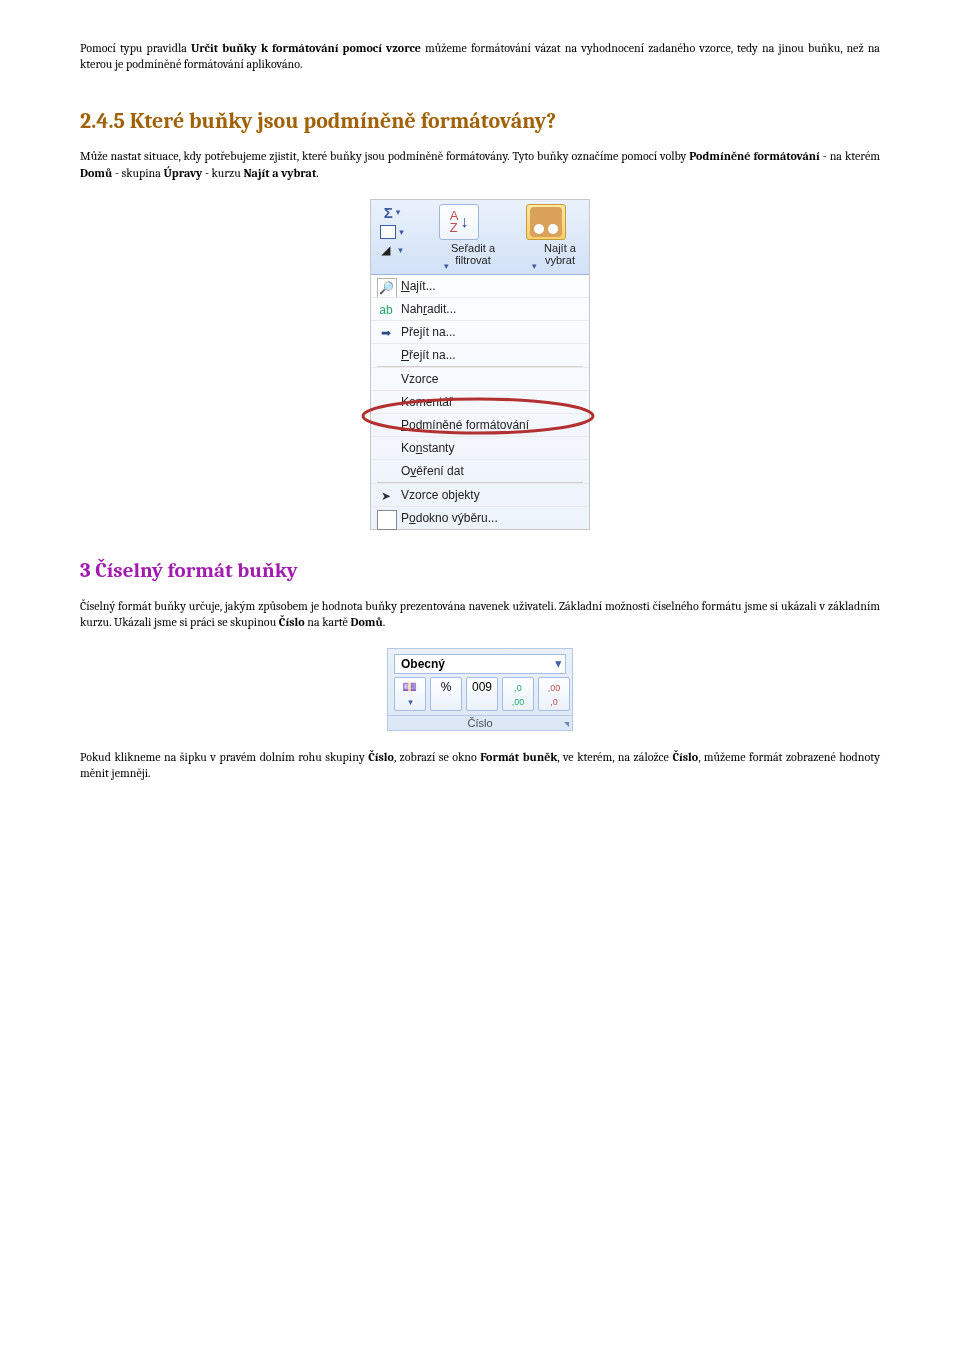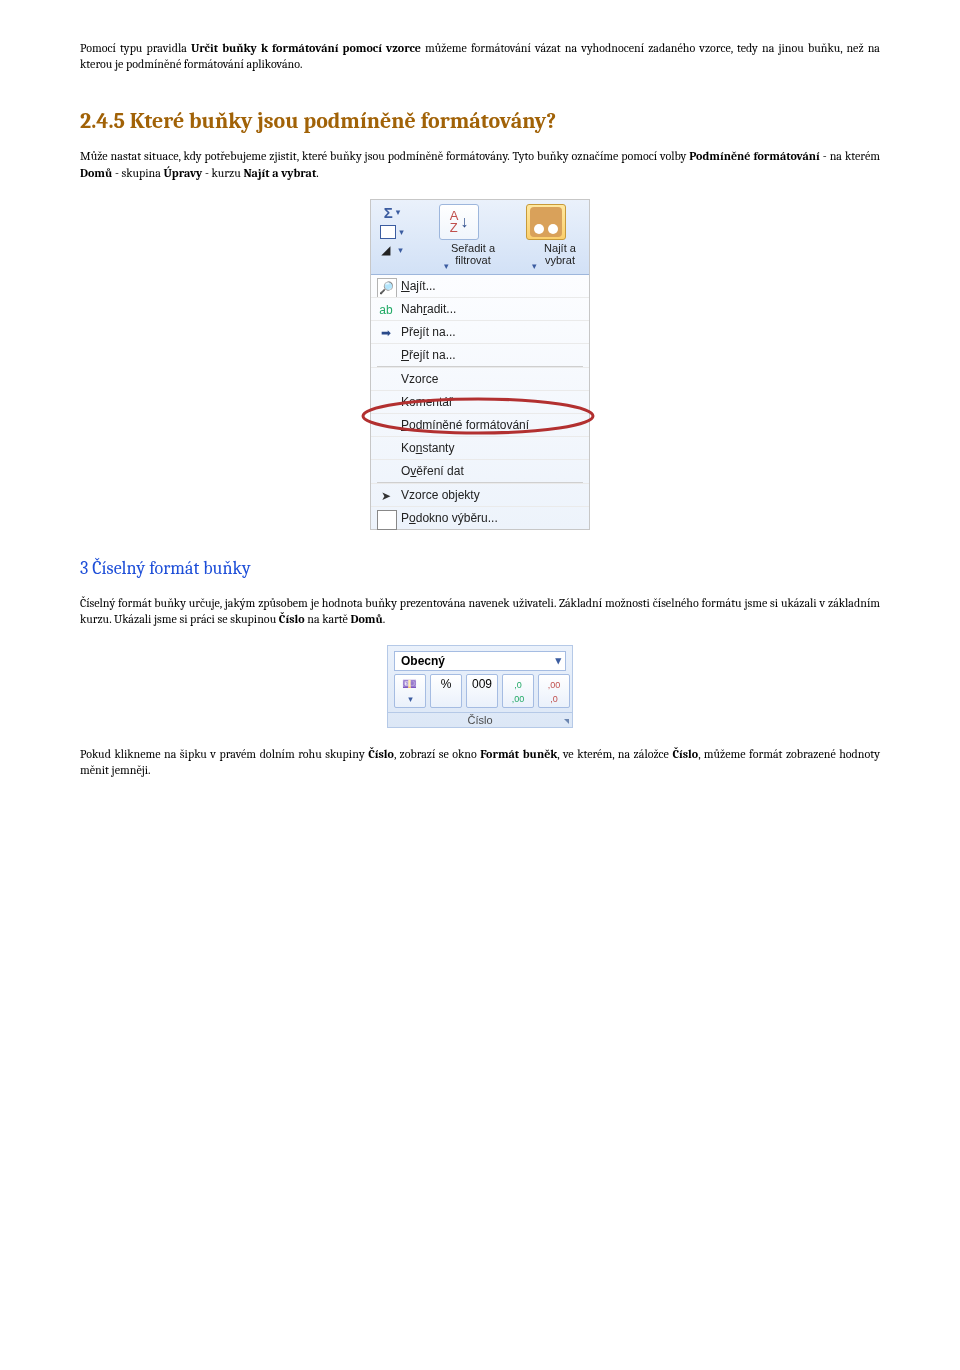--- a/index.html
+++ b/index.html
@@ -20,23 +20,23 @@
     font-size: 12px;
   }
   .bold { font-weight: bold; }
   h2 {
     color: #a16207;
     font-size: 22px;
     font-weight: bold;
     margin: 36px 0 14px 0;
   }
   h1 {
-    color: #1d4ed8;
-    font-size: 18px;
-    font-weight: normal;
+    color: #a21caf;
+    font-size: 21px;
+    font-weight: bold;
     margin: 28px 0 16px 0;
   }
   .screenshot-wrap {
     display: flex;
     justify-content: center;
     margin: 18px 0 18px 0;
   }
   .excel-menu {
     width: 218px;
     font-family: "Segoe UI", Tahoma, sans-serif;

